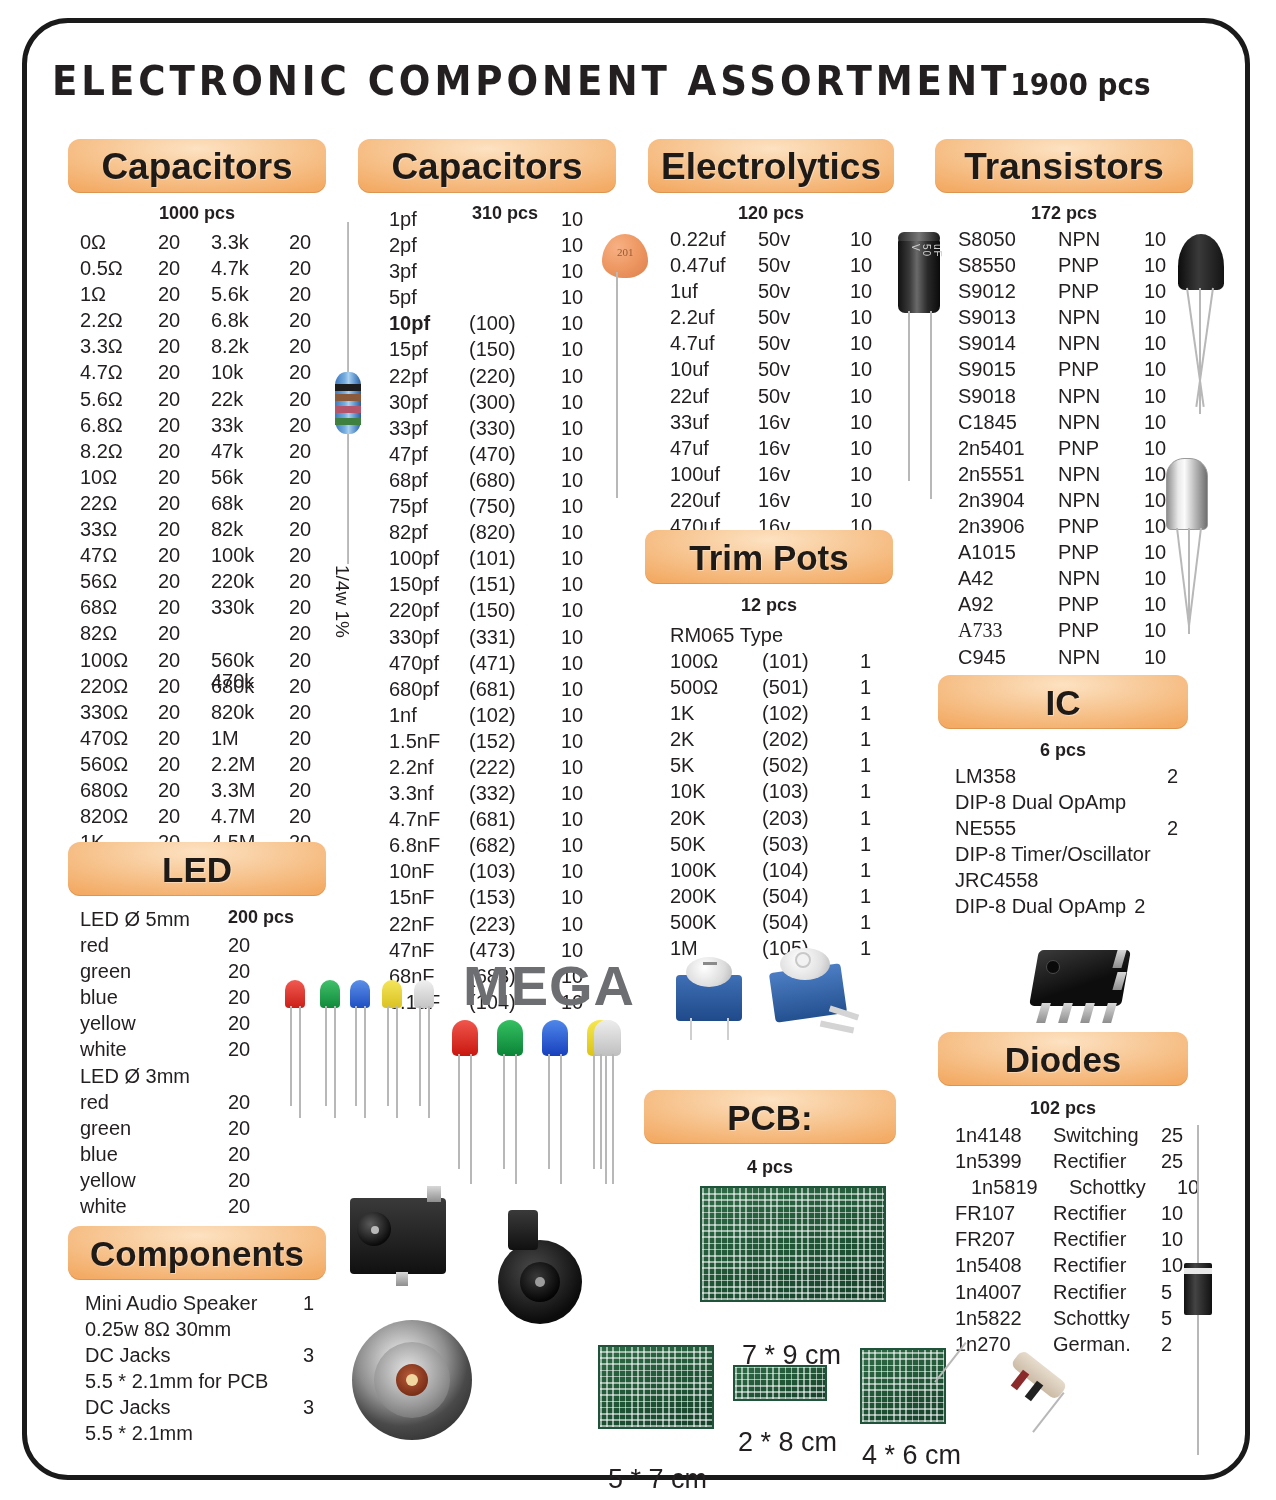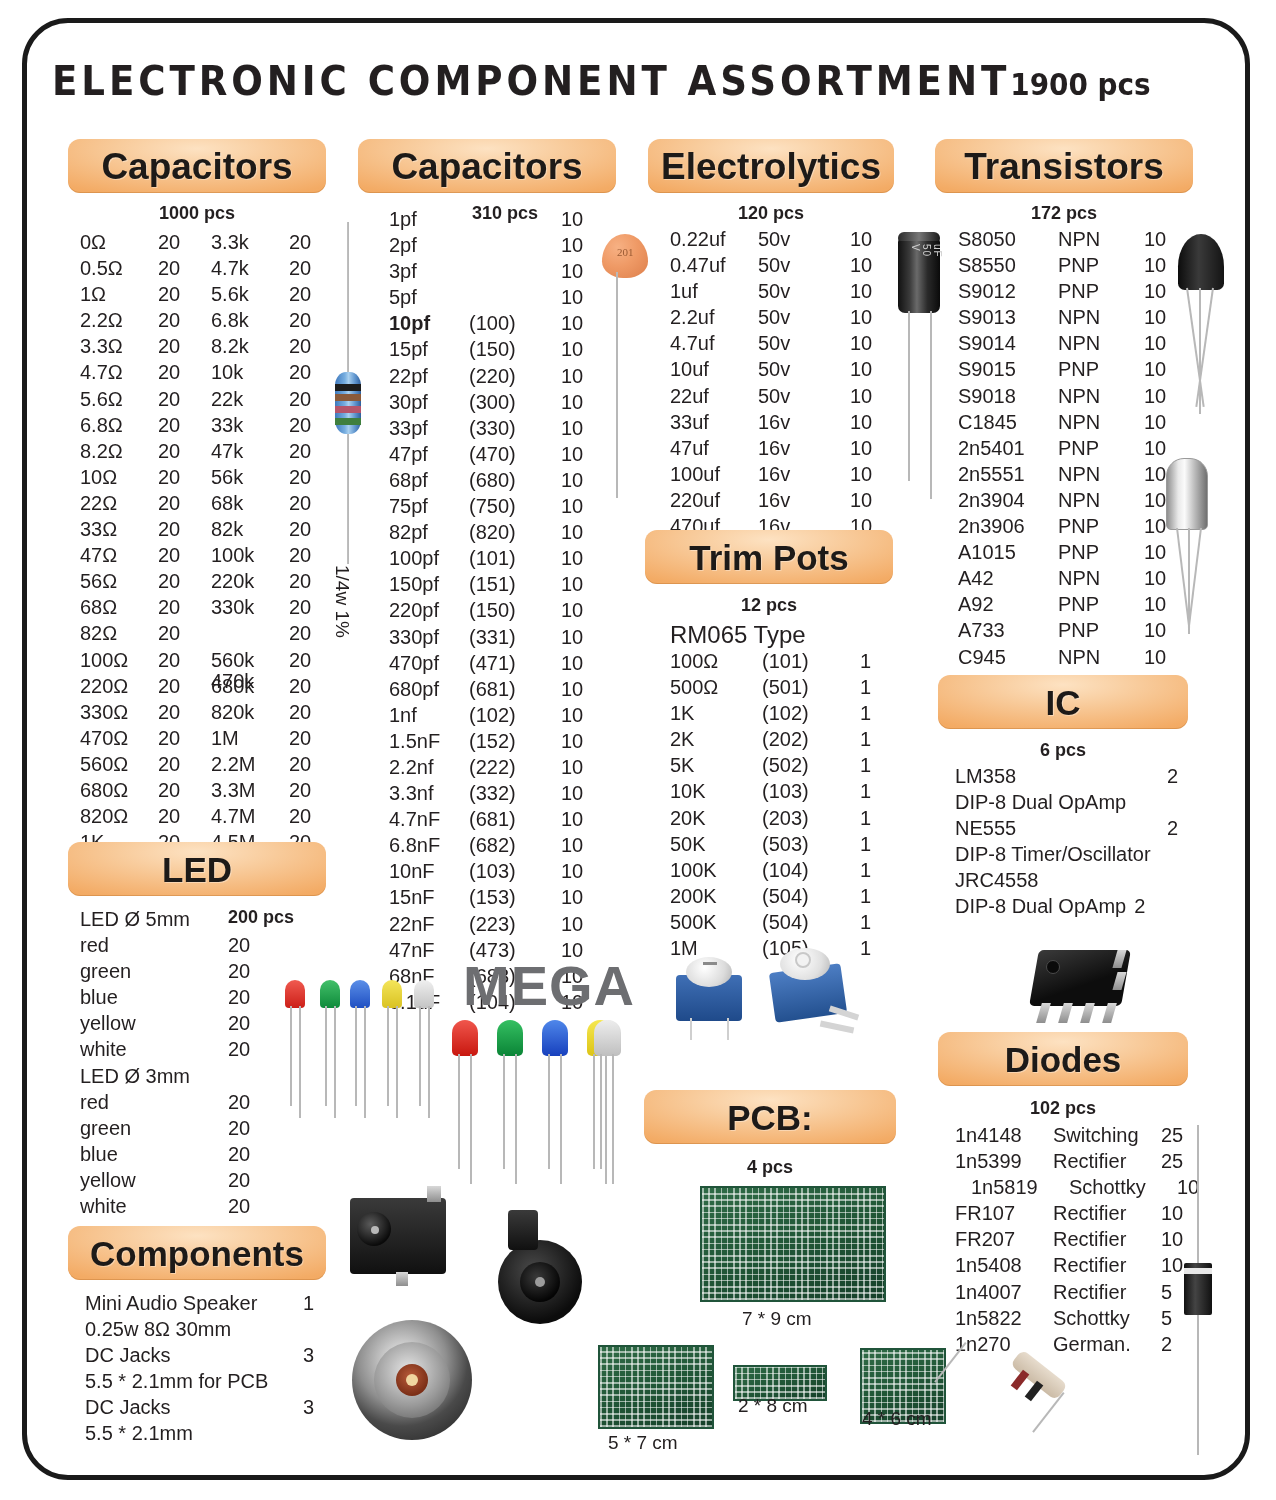--- a/index.html
+++ b/index.html
@@ -38,21 +38,21 @@
   .pcsline{
     position:absolute;font-weight:bold;font-size:18px;color:#231f20;
     text-align:center;
   }
 
   
   .list{position:absolute;font-size:20px;color:#231f20;}
   .row{display:flex;height:26.1px;line-height:26.1px;white-space:nowrap;}
   .row .c{display:block;overflow:visible;}
 
-  .sectlabel{font-size:24px;line-height:26.1px;white-space:nowrap;text-align:right;}
+  .sectlabel{font-size:20px;line-height:26.1px;white-space:nowrap;text-align:right;}
 
   
   .mega{
     position:absolute;font-weight:bold;font-size:56px;color:#6d6e71;
     letter-spacing:1px;
   }
 
   
   .g{position:absolute;}
   .lead{position:absolute;background:#b8b8b8;width:2px;}
@@ -106,21 +106,21 @@
   
   .jack{position:absolute;background:linear-gradient(180deg,#3a3a3a,#101010);border-radius:4px;}
   .jackr{position:absolute;border-radius:50%;background:radial-gradient(circle at 42% 36%,#4a4a4a,#0c0c0c 70%);}
 
   
   .pcb{position:absolute;background:
       repeating-linear-gradient(0deg, rgba(255,255,255,.55) 0 1.6px, rgba(0,0,0,0) 1.6px 6.2px),
       repeating-linear-gradient(90deg, rgba(255,255,255,.55) 0 1.6px, rgba(0,0,0,0) 1.6px 6.2px),
       linear-gradient(160deg,#2f6b46 0%,#1f5435 55%,#16402a 100%);
     border:2px solid #20543a;box-sizing:border-box;}
-  .pcbcap{position:absolute;font-size:19px;color:#231f20;white-space:nowrap;}
+  .pcbcap{position:absolute;font-size:27px;color:#231f20;white-space:nowrap;margin-top:32px;}
 
   
   .diode-body{position:absolute;background:linear-gradient(90deg,#111,#444 40%,#111);border-radius:2px;}
   .diode-band{position:absolute;background:#e8e8e8;}
   .dio-glass{position:absolute;border-radius:7px;
     background:linear-gradient(180deg,#e7dccd,#cbbba6);}
 </style>
 </head>
 <body>
 
@@ -667,21 +667,21 @@
       <span class="c" style="width: 100px;">A42</span>
       <span class="c" style="width: 86px;">NPN</span>
       <span class="c" style="width: 40px;">10</span>
     </div>
     <div class="row">
       <span class="c" style="width: 100px;">A92</span>
       <span class="c" style="width: 86px;">PNP</span>
       <span class="c" style="width: 40px;">10</span>
     </div>
     <div class="row">
-      <span class="c" style="width: 100px;">A733</span>
+      <span class="c" style="width: 100px; font-family: Liberation Serif, serif;">A733</span>
       <span class="c" style="width: 86px;">PNP</span>
       <span class="c" style="width: 40px;">10</span>
     </div>
     <div class="row">
       <span class="c" style="width: 100px;">C945</span>
       <span class="c" style="width: 86px;">NPN</span>
       <span class="c" style="width: 40px;">10</span>
     </div>
     <div class="row">
       <span class="c" style="width: 186px;">Germanium PNP</span>

